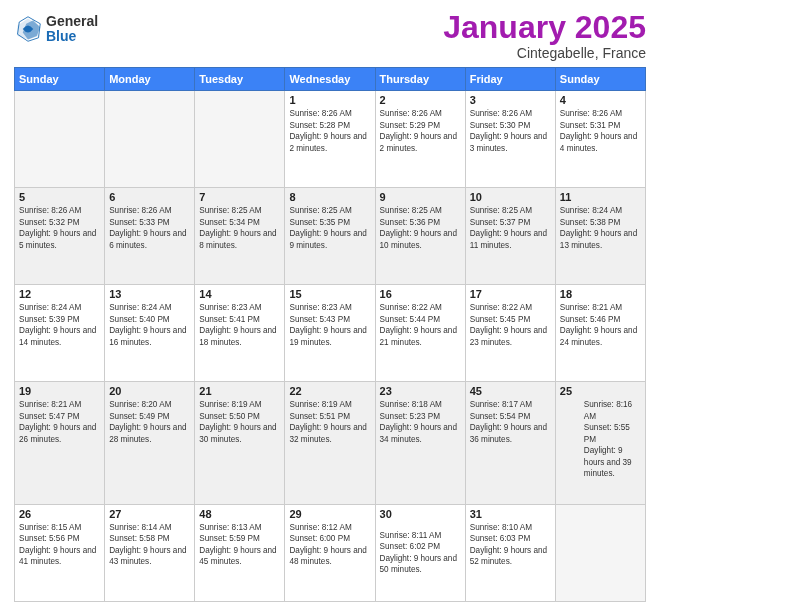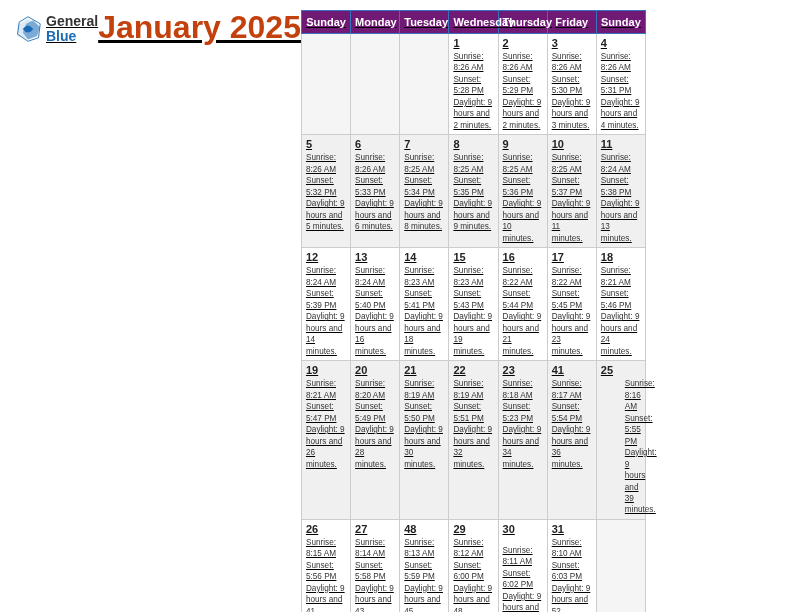--- a/index.html
+++ b/index.html
@@ -8,22 +8,21 @@
       height: 612px;
       font-family: Arial, sans-serif;
       background: #fff;
       overflow: hidden;
     }
     .page {
       width: 660px;
       height: 612px;
       padding: 10px 14px;
       display: flex;
-      flex-direction: row;
-      text-decoration: underline;
+      flex-direction: column;
     }
     .header {
       display: flex;
       justify-content: space-between;
       align-items: flex-start;
       margin-bottom: 6px;
     }
     .logo {
       display: flex;
       align-items: center;
@@ -42,41 +41,41 @@
       width: 28px;
       height: 28px;
       margin-right: 4px;
     }
     .title-block {
       text-align: right;
     }
     .month-title {
       font-size: 32px;
       font-weight: bold;
-      color: #c2410c;
+      color: #a21caf;
       line-height: 1.1;
     }
     .location {
       font-size: 14px;
       color: #444;
     }
     .calendar {
       flex: 1;
       border: 1px solid #ccc;
       border-collapse: collapse;
       width: 100%;
       table-layout: fixed;
     }
     .calendar th {
-      background: #701a75;
+      background: #3b82f6;
       color: white;
       font-size: 11px;
       font-weight: bold;
       padding: 5px 4px;
-      text-align: center;
+      text-align: left;
       border: 1px solid #3a72c0;
     }
     .calendar td {
       border: 1px solid #ccc;
       vertical-align: top;
       padding: 3px 4px;
       font-size: 8.5px;
       color: #333;
       background: #fff;
       height: 80px;
@@ -112,20 +111,21 @@
         <polygon points="16,2 30,10 28,26 16,30 4,22 6,8" fill="none" stroke="#1a6bb5" stroke-width="1"></polygon>
         <path d="M10,16 Q16,8 22,16 Q16,24 10,16Z" fill="#1a6bb5"></path>
       </svg>
       <div class="logo-text">
         <span class="logo-general">General</span>
         <span class="logo-blue">Blue</span>
       </div>
     </div>
     <div class="title-block">
       <div class="month-title">January 2025</div>
+      <div class="location">Cintegabelle, France</div>
     </div>
   </div>
 
   <table class="calendar">
     <thead>
       <tr>
         <th>Sunday</th>
         <th>Monday</th>
         <th>Tuesday</th>
         <th>Wednesday</th>
@@ -277,21 +277,21 @@
 Sunset: 5:51 PM
 Daylight: 9 hours and 32 minutes.</div>
           </td>
           <td class="shaded">
             <span class="day-number">23</span>
             <div class="cell-text" style="white-space: pre-line;">Sunrise: 8:18 AM
 Sunset: 5:23 PM
 Daylight: 9 hours and 34 minutes.</div>
           </td>
           <td class="shaded">
-            <span class="day-number">41</span>
+            <span class="day-number">45</span>
             <div class="cell-text" style="white-space: pre-line;">Sunrise: 8:17 AM
 Sunset: 5:54 PM
 Daylight: 9 hours and 36 minutes.</div>
           </td>
           <td class="shaded">
             <span class="day-number">25</span>
             <div class="cell-text" style="white-space: pre-line; margin-left: 24px;">Sunrise: 8:16 AM
 Sunset: 5:55 PM
 Daylight: 9 hours and 39 minutes.</div>
           </td>

